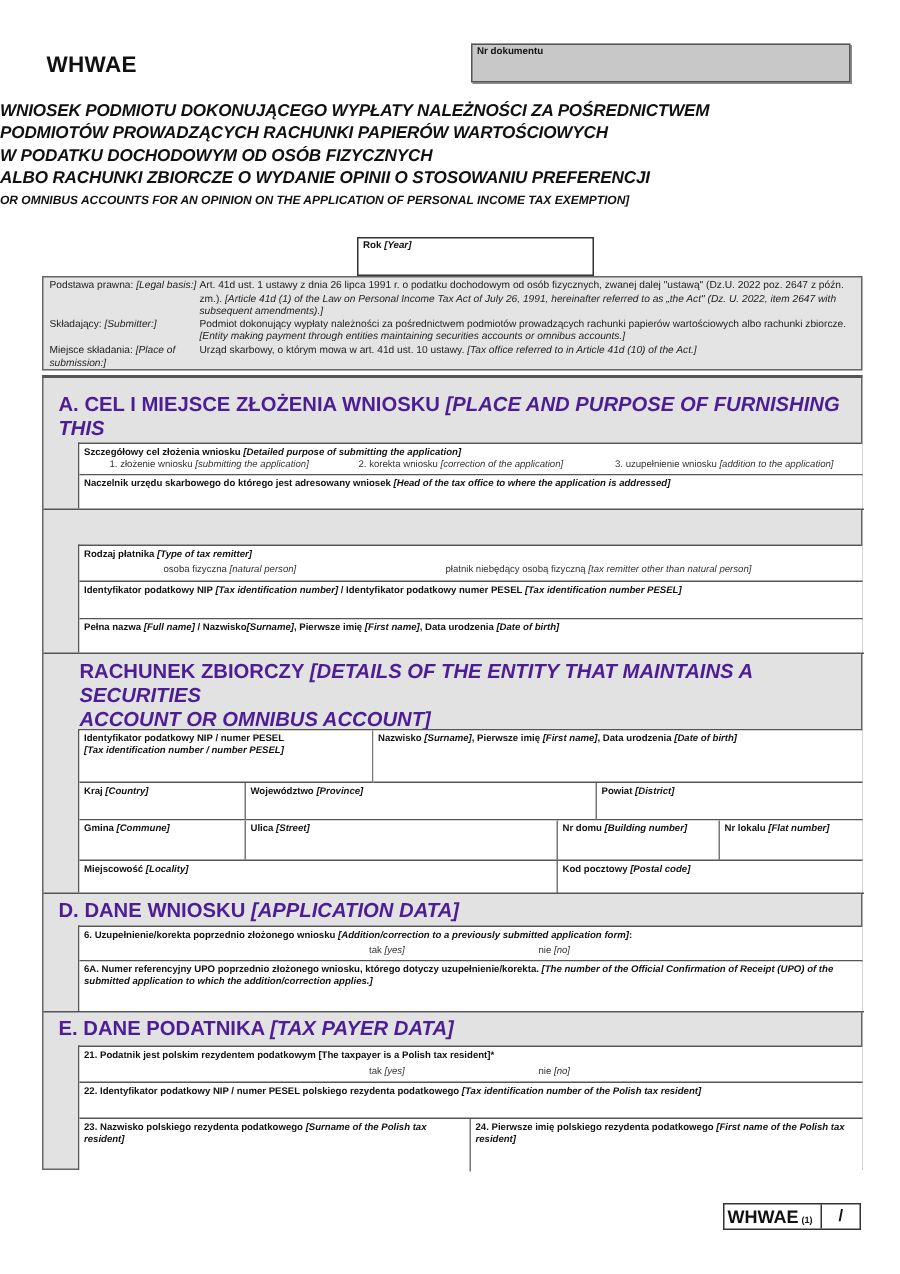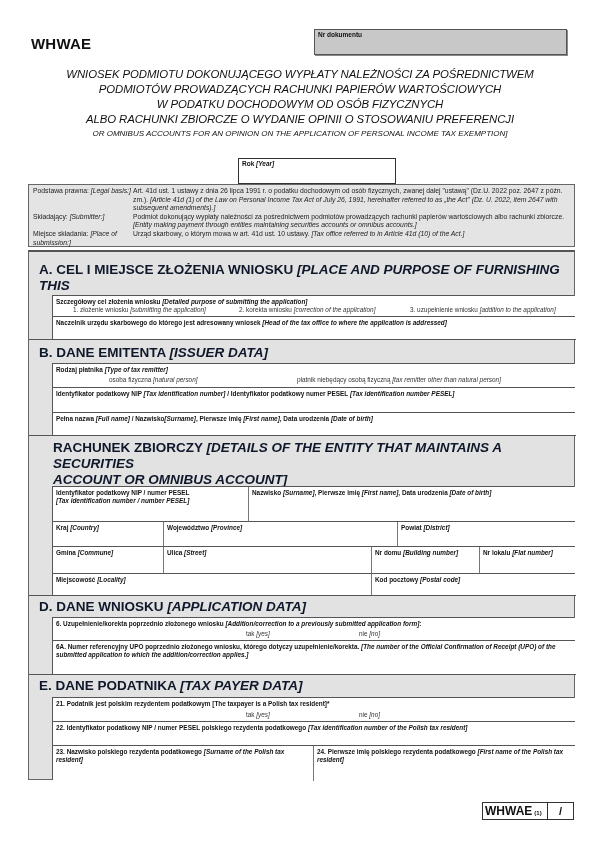--- a/index.html
+++ b/index.html
@@ -3,36 +3,36 @@
 <meta charset="utf-8">
 <style>
   * { box-sizing: border-box; margin: 0; padding: 0; }
   html, body { width: 600px; height: 849px; background: #ffffff; overflow: hidden; }
   body { position: relative; font-family: "Liberation Sans", sans-serif; color: #111; }
 
   .form-code { position: absolute; left: 31px; top: 35px; font-size: 15px; font-weight: bold; letter-spacing: 0.2px; }
   .doc-number { position: absolute; left: 314px; top: 29px; width: 253px; height: 26px; background: #c8c8c8; border: 1px solid #555; box-shadow: 1px 1px 0 #888; }
   .doc-number .lbl { position: absolute; left: 3px; top: 1px; font-size: 6.5px; font-weight: bold; }
 
-  .title { position: absolute; left: 0; top: 67px; width: 600px; text-align: center; font-weight: normal; font-style: italic; }
+  .title { position: absolute; left: 0; top: 67px; width: 600px; text-align: left; font-weight: bold; font-style: italic; }
   .title .pl { font-size: 11.4px; line-height: 15px; letter-spacing: -0.1px; }
   .title .en { font-size: 8px; line-height: 11px; margin-top: 1px; }
 
   .year-box { position: absolute; left: 238px; top: 158px; width: 158px; height: 26px; border: 1px solid #333; background: #fff; }
   .year-box .lbl { position: absolute; left: 3px; top: 1px; font-size: 6.5px; font-weight: bold; }
   .year-box .lbl i { font-weight: bold; }
 
   .legal { position: absolute; left: 28px; top: 184px; width: 547px; height: 63px; background: #e4e4e4; border: 1px solid #666; font-size: 6.8px; line-height: 8.6px; color: #222; }
   .legal .row { display: flex; }
   .legal .k { width: 104px; padding-left: 4px; flex-shrink: 0; }
   .legal .v { flex: 1; padding-right: 4px; }
   .legal .row:first-child { padding-top: 2px; }
 
   .frame { position: absolute; left: 28px; top: 250px; width: 547px; height: 530px; background: #e2e2e2; border: 1px solid #666; border-top: 2px solid #555; }
-  .sec-head { position: absolute; left: 0; width: 545px; font-weight: bold; color: #0f172a; }
+  .sec-head { position: absolute; left: 0; width: 545px; font-weight: bold; color: #4c1d95; }
   .sec-head .i { font-style: italic; }
   .h1 { font-size: 13.5px; line-height: 16px; padding-left: 10px; }
   .h1 .cont { padding-left: 14px; display: block; }
   .box { position: absolute; left: 23px; width: 522px; background: #fff; border-top: 1px solid #555; border-left: 1px solid #555; }
   .cell { position: absolute; border-bottom: 1px solid #555; border-right: 1px solid #777; background: #fff; }
   .cell.nob { border-right: none; }
   .cl { position: absolute; left: 3px; top: 2px; font-size: 6.4px; font-weight: bold; line-height: 8px; color: #111; }
   .cl i { font-weight: bold; }
   .opt { position: absolute; font-size: 6.4px; color: #333; font-weight: normal; }
   .opt i { font-weight: normal; }
@@ -91,23 +91,20 @@
       <span class="opt" style="left:20px; top:10px;"><span>1. złożenie wniosku</span> <i>[submitting the application]</i></span>
       <span class="opt" style="left:186px; top:10px;"><span>2. korekta wniosku</span> <i>[correction of the application]</i></span>
       <span class="opt" style="left:357px; top:10px;"><span>3. uzupełnienie wniosku</span> <i>[addition to the application]</i></span>
     </div>
     <div class="cell nob" style="left:0; top:21px; width:522px; height:23px; border-bottom:none;">
       <span class="cl"><span>Naczelnik urzędu skarbowego do którego jest adresowany wniosek</span> <i>[Head of the tax office to where the application is addressed]</i></span>
     </div>
   </div>
   <div class="sep" style="top:87px;"></div>
 
-  <div class="sec-head h1" style="top:93px;">
-    <span>B. DANE EMITENTA</span> <i class="i">[ISSUER DATA]</i>
-  </div>
   <div class="box" style="top:111px; height:72px;">
     <div class="cell nob" style="left:0; top:0; width:522px; height:24px;">
       <span class="cl"><span>Rodzaj płatnika</span> <i>[Type of tax remitter]</i></span>
       <span class="opt" style="left:56px; top:12px;"><span>osoba fizyczna</span> <i>[natural person]</i></span>
       <span class="opt" style="left:244px; top:12px;"><span>płatnik niebędący osobą fizyczną</span> <i>[tax remitter other than natural person]</i></span>
     </div>
     <div class="cell nob" style="left:0; top:24px; width:522px; height:25px;">
       <span class="cl"><span>Identyfikator podatkowy NIP</span> <i>[Tax identification number]</i> <span>/ Identyfikator podatkowy numer PESEL</span> <i>[Tax identification number PESEL]</i></span>
     </div>
     <div class="cell nob" style="left:0; top:49px; width:522px; height:23px; border-bottom:none;">

